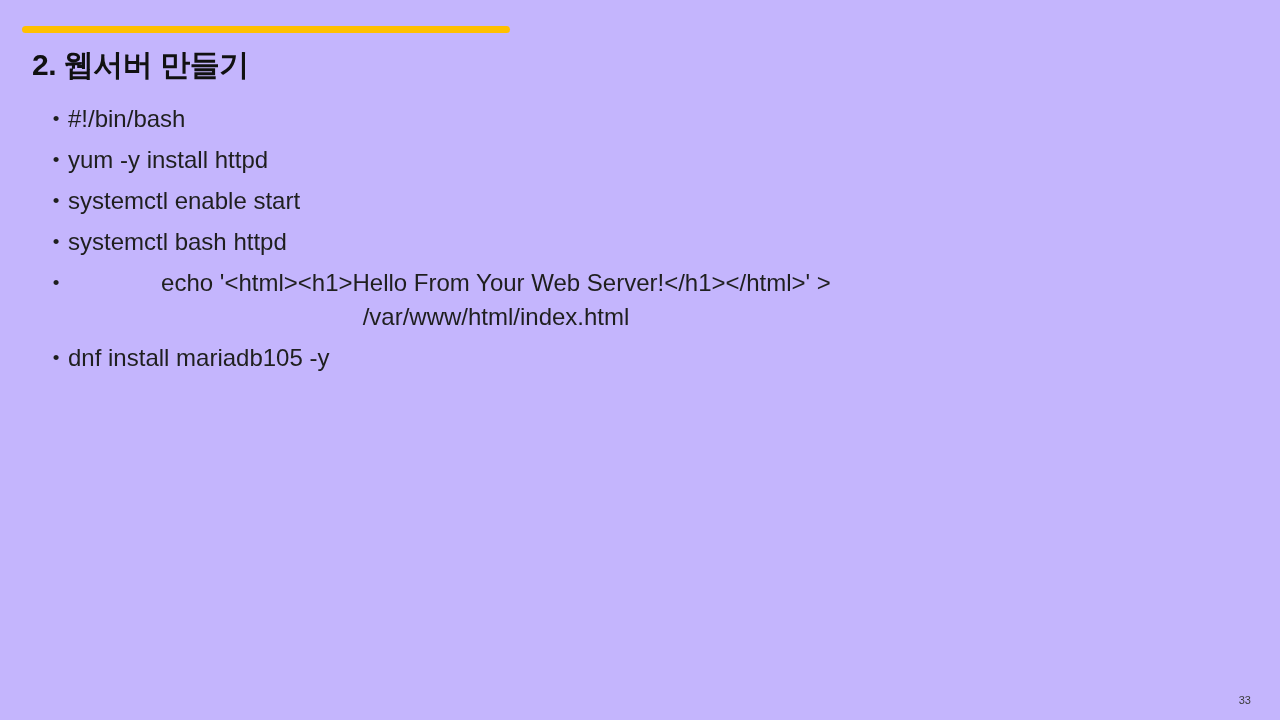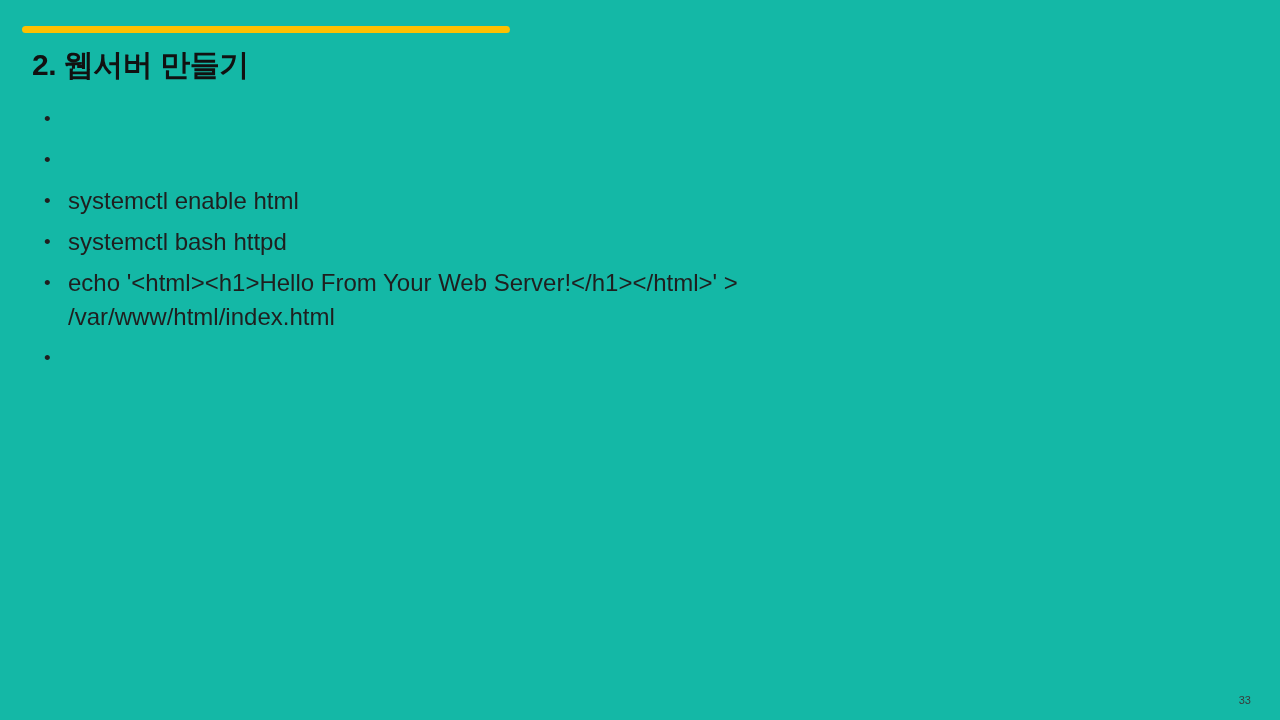--- a/index.html
+++ b/index.html
@@ -5,21 +5,22 @@
   * { margin: 0; padding: 0; box-sizing: border-box; }
   html, body {
     width: 1280px; height: 720px;
     background: #ffffff;
     font-family: "Liberation Sans", "DejaVu Sans", sans-serif;
     overflow: hidden;
   }
   .slide {
     position: relative;
     width: 1280px; height: 720px;
-    background: #14b8a6;
+    background: #c4b5fd;
+    text-align: center;
   }
   .accent-bar {
     position: absolute;
     left: 22px; top: 26px;
     width: 488px; height: 7px;
     border-radius: 4px;
     background: #FFC000;
   }
   .slide-title {
     position: absolute;
@@ -67,36 +68,39 @@
 
 <div class="slide">
 
   <div class="accent-bar" style="background: rgb(255, 192, 0);"></div>
 
   <h1 class="slide-title">2. 웹서버 만들기</h1>
 
   <ul class="bullet-list">
     <li class="bullet-item">
       <span class="bullet-marker">•</span>
+      <span class="bullet-text">#!/bin/bash</span>
     </li>
     <li class="bullet-item">
       <span class="bullet-marker">•</span>
+      <span class="bullet-text">yum -y install httpd</span>
     </li>
     <li class="bullet-item">
       <span class="bullet-marker">•</span>
-      <span class="bullet-text">systemctl enable html</span>
+      <span class="bullet-text">systemctl enable start</span>
     </li>
     <li class="bullet-item">
       <span class="bullet-marker">•</span>
       <span class="bullet-text">systemctl bash httpd</span>
     </li>
     <li class="bullet-item">
       <span class="bullet-marker">•</span>
       <span class="bullet-text">echo '&lt;html&gt;&lt;h1&gt;Hello From Your Web Server!&lt;/h1&gt;&lt;/html&gt;' &gt; /var/www/html/index.html</span>
     </li>
     <li class="bullet-item">
       <span class="bullet-marker">•</span>
+      <span class="bullet-text">dnf install mariadb105 -y</span>
     </li>
   </ul>
 
   <div class="page-number">33</div>
 
 </div>
 
 </body></html>

